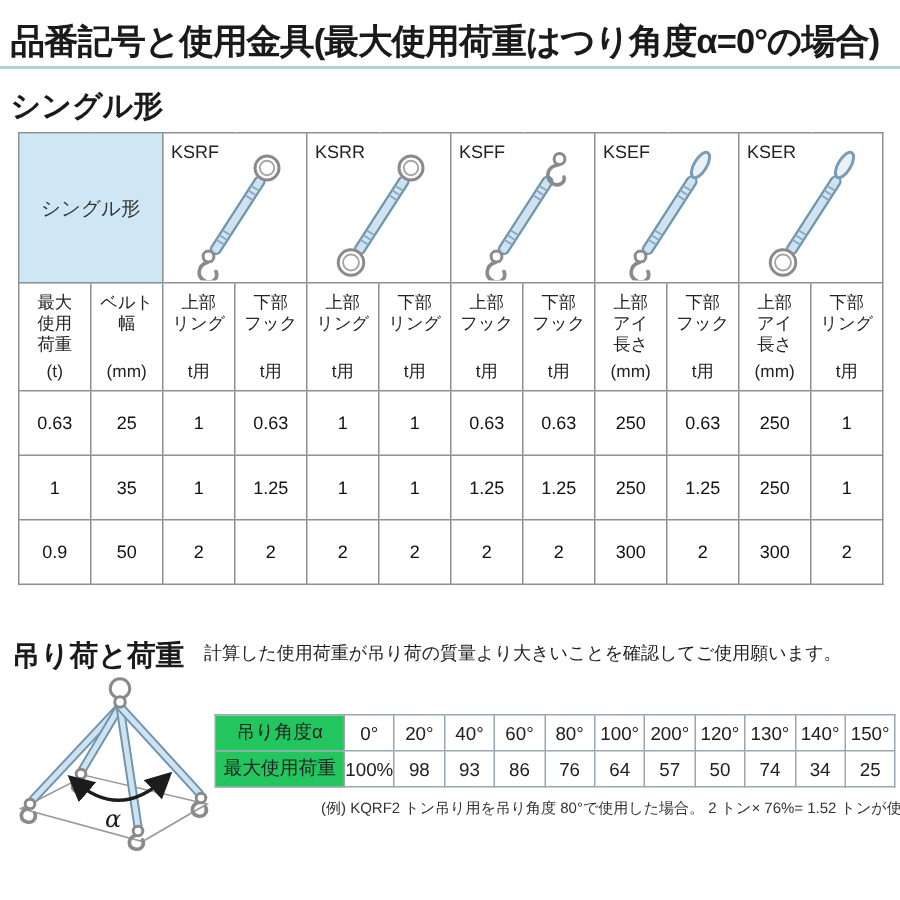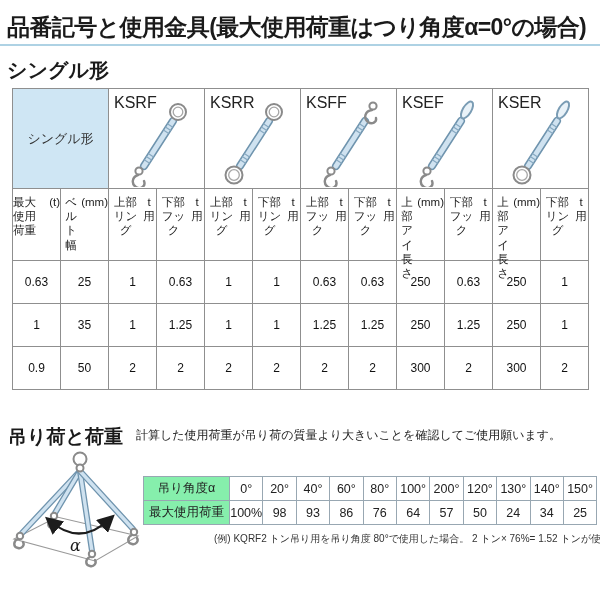--- a/index.html
+++ b/index.html
@@ -13,35 +13,35 @@
   .sec1{position:absolute;left:7px;top:57px;font-size:20px;font-weight:bold;color:#1a1a1a}
 
   table.main{position:absolute;left:12px;top:88px;width:577px;
              border-collapse:collapse;table-layout:fixed}
   table.main td{border:1px solid #8f8f8f;text-align:center;vertical-align:middle;padding:0}
   tr.imgrow{height:100px}
   tr.hrow{height:72px}
   tr.drow{height:43px}
   td.typecell{background:#cfe6f4;font-size:13px;color:#333}
   td.prod{position:relative;vertical-align:top}
-  .pcode{position:absolute;left:5px;top:5px;font-size:16px;color:#222}
+  .pcode{position:absolute;left:5px;top:5px;font-size:12px;color:#222}
   svg.sling{display:block;margin:2px auto 0}
-  .hcell{display:flex;flex-direction:row;justify-content:space-between;
+  .hcell{display:flex;flex-direction:column;justify-content:space-between;
          height:70px;padding:5px 0 4px;font-size:11.5px;line-height:1.25;color:#222}
   td.dcell{font-size:12px;color:#111}
 
   .sec2{position:absolute;left:8px;top:424px;font-size:19px;font-weight:bold;color:#1a1a1a}
   .desc{position:absolute;left:136px;top:426px;font-size:12px;line-height:19px;color:#222}
   #diagram{position:absolute;left:4px;top:449px}
 
   table.angle{position:absolute;left:143px;top:476px;width:453px;
               border-collapse:collapse;table-layout:fixed}
   table.angle th,table.angle td{border:1px solid #98a7b2;height:24px;padding:0;
               font-size:12.5px;font-weight:normal;text-align:center;color:#222}
-  table.angle th{background:#86efac}
+  table.angle th{background:#22c55e}
   .note{position:absolute;left:214px;top:532px;font-size:10px;color:#333;white-space:nowrap}
 
   
   .strap-edge{stroke:#6f94ae;stroke-width:8;stroke-linecap:round}
   .strap-core{stroke:#cfe2f0;stroke-width:5;stroke-linecap:round}
   .tick{stroke:#86a8c0;stroke-width:1.2}
   .metal{fill:#fff;stroke:#8a8a8a;stroke-width:2}
   .metal-inner{fill:none;stroke:#a6a6a6;stroke-width:1.3}
   .eye{fill:#e9f2f8;stroke:#7a9cb4;stroke-width:2}
   .hook{fill:none;stroke:#8a8a8a;stroke-width:2.4;stroke-linecap:round}
@@ -395,21 +395,21 @@
       <tr id="pctRow">
         <th>最大使用荷重</th>
       <td>100%</td>
           <td>98</td>
           <td>93</td>
           <td>86</td>
           <td>76</td>
           <td>64</td>
           <td>57</td>
           <td>50</td>
-          <td>24</td>
+          <td>74</td>
           <td>34</td>
           <td>25</td>
         </tr>
     </tbody>
   </table>
 
   <div class="note">(例) KQRF2 トン吊り用を吊り角度 80°で使用した場合。 2 トン× 76%= 1.52 トンが使用荷重</div>
 
 </div>
 

